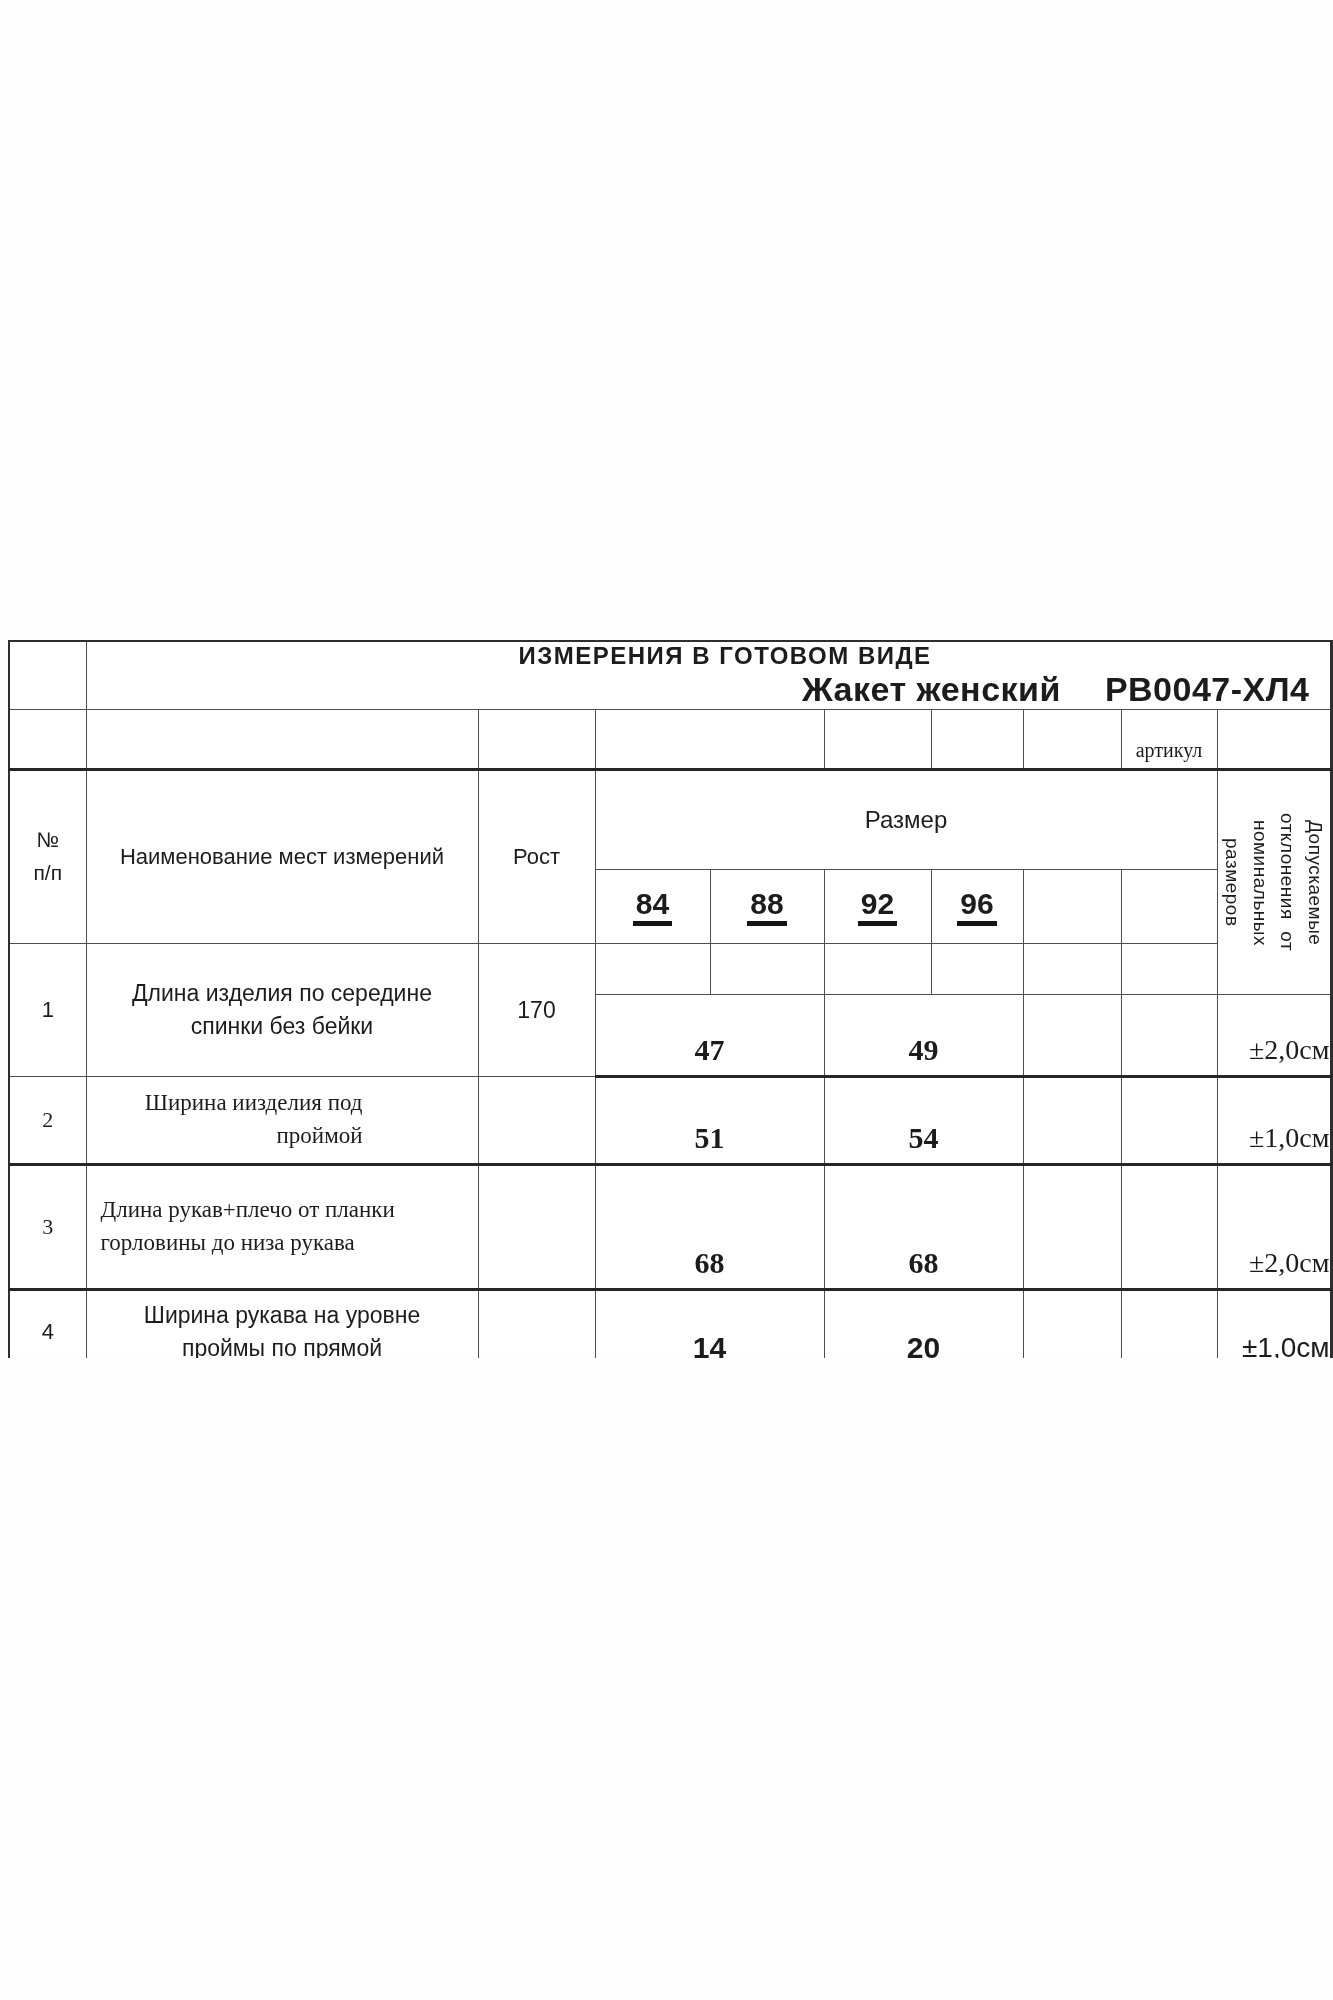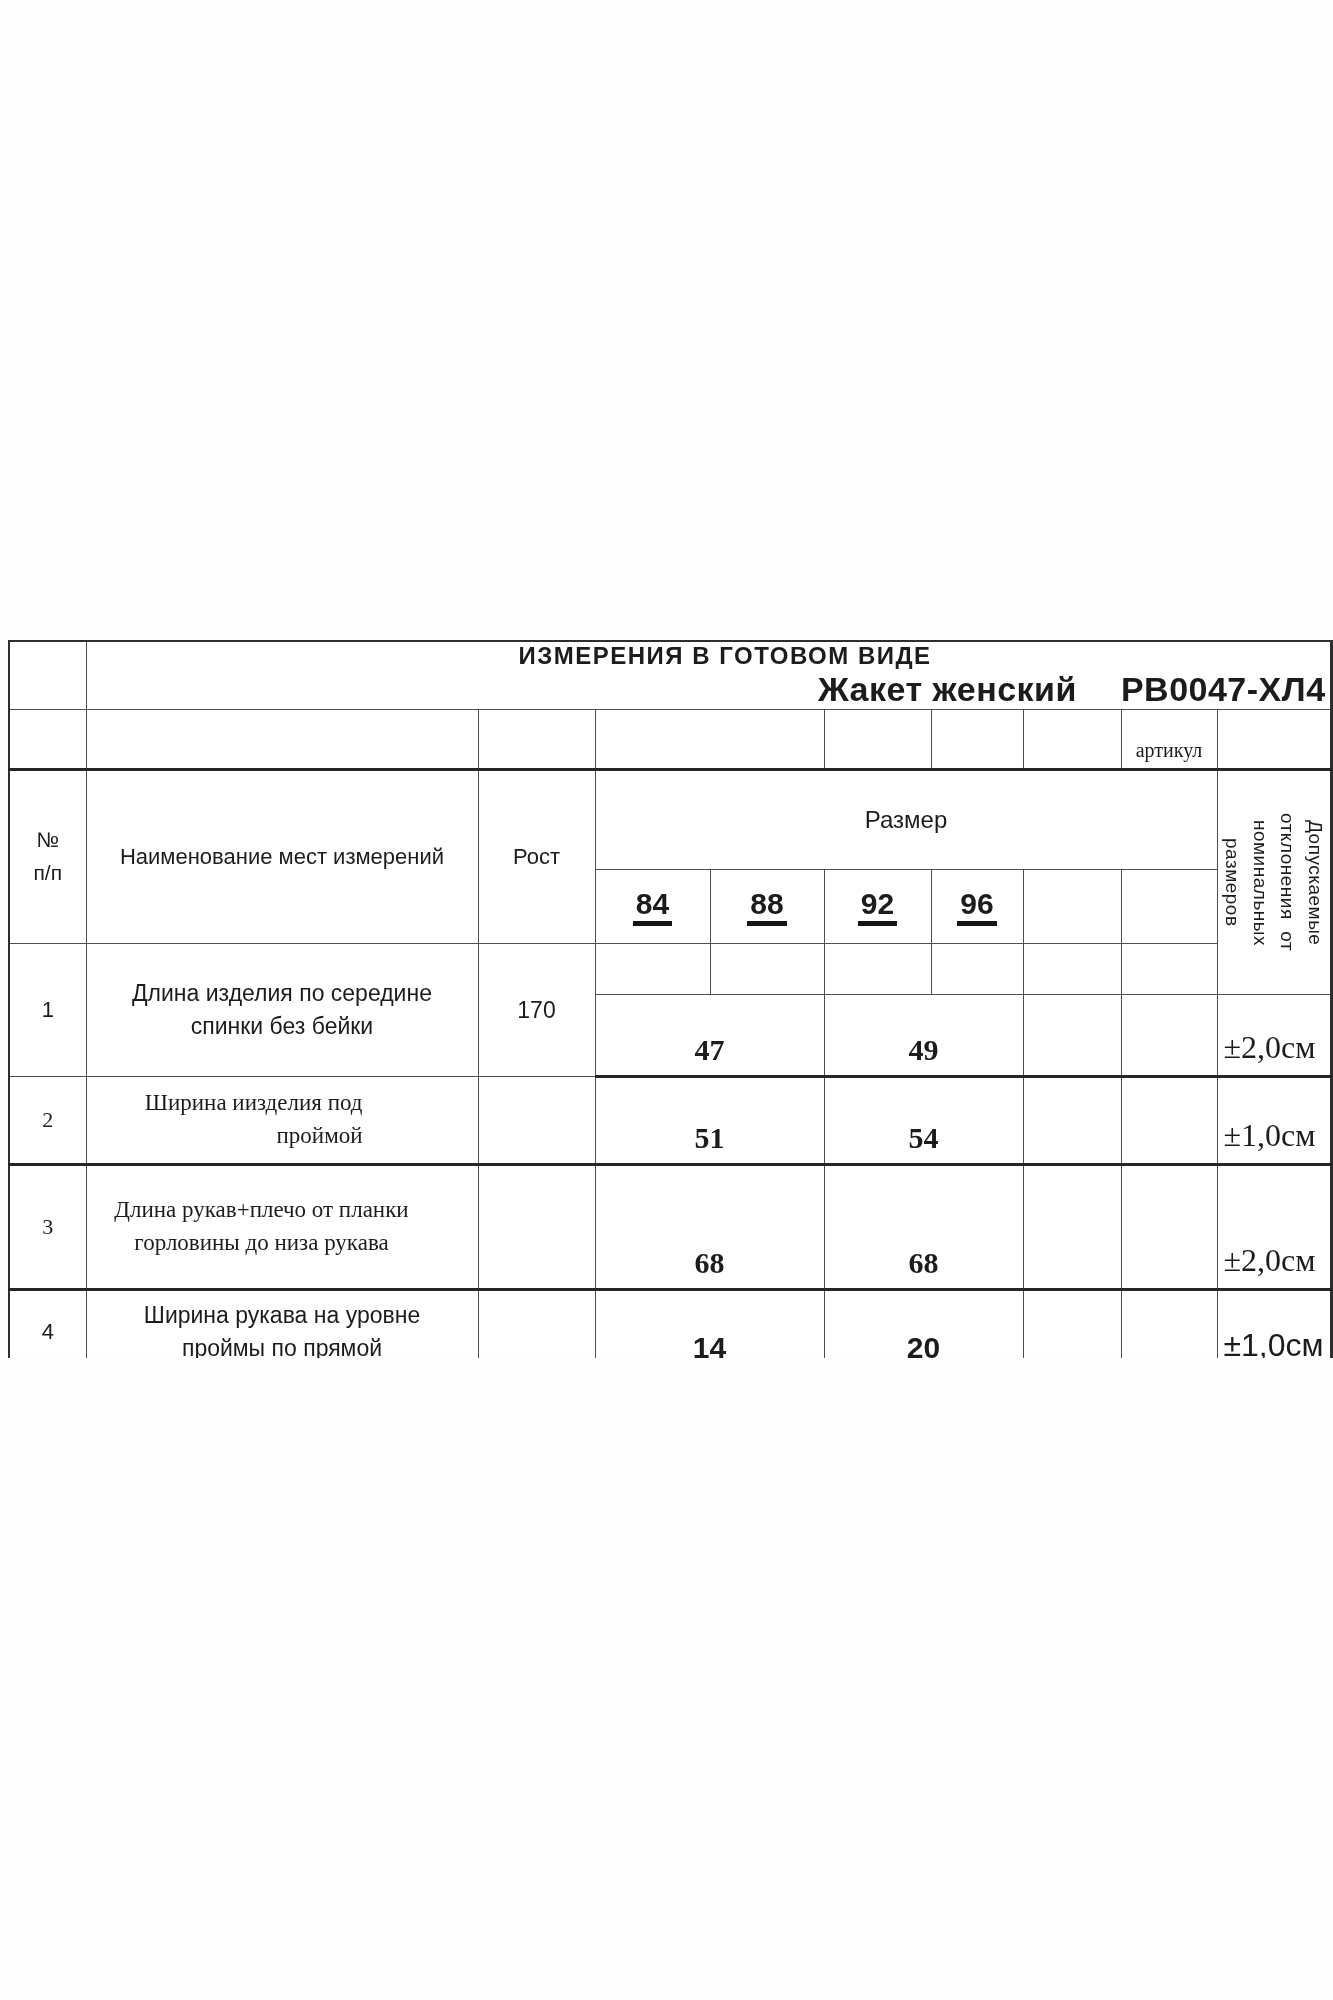--- a/index.html
+++ b/index.html
@@ -31,21 +31,21 @@
     overflow:hidden;
   }
   tr.thickbottom td{border-bottom:3px solid #262626;font-family:Liberation Serif, serif;}
   
   .titlecell{vertical-align:middle;}
   .title-flex{display:flex;align-items:center;width:100%;flex-direction:column;}
   .title-left{
     margin-left:34px;font-size:24px;font-weight:bold;letter-spacing:1.5px;
     white-space:nowrap;
   }
-  .title-right{margin-left:auto;display:flex;gap:44px;align-items:center;padding-right:4px;}
+  .title-right{margin-left:auto;display:flex;gap:44px;align-items:center;padding-right:20px;}
   .title-product,.title-article{font-size:34px;font-weight:bold;white-space:nowrap;letter-spacing:0.5px;}
   
   .artikul-cell{vertical-align:bottom;font-size:20px;padding-bottom:6px;}
   
   .h-num{font-size:21px;line-height:1.55;}
   .h-name{font-size:22px;}
   .h-rost{font-size:22px;}
   .h-razmer{font-size:24px;}
   .size-cell{font-size:30px;font-weight:bold;}
   .size-cell span{display:inline-block;border-bottom:5px solid #151515;padding:0 3px 1px 3px;line-height:1.05;}
@@ -59,25 +59,25 @@
     letter-spacing:0.5px;
     text-align:center;
   }
   .tol-rotated span{display:block;white-space:pre;}
   
   .num-cell{font-size:22px;}
   .name-cell{font-size:23px;line-height:1.42;}
   .name-cell .nm{display:block;}
   .nm.r1{max-width:318px;margin:0 auto;text-align:center;}
   .nm.r2{max-width:262px;margin-left:14px;text-align:right;}
-  .nm.r3{max-width:310px;margin-left:20px;text-align:center;}
+  .nm.r3{max-width:310px;margin-left:14px;text-align:left;}
   .nm.r4{max-width:300px;margin:0 auto;text-align:center;}
   .rost-cell{font-size:23px;vertical-align:middle;}
   .val-cell{font-size:30px;font-weight:bold;vertical-align:bottom;padding-bottom:8px;}
-  .tol-cell{font-size:32px;vertical-align:bottom;text-align:left;padding-left:6px;padding-bottom:9px;white-space:nowrap;}
+  .tol-cell{font-size:28px;vertical-align:bottom;text-align:right;padding-left:6px;padding-bottom:9px;white-space:nowrap;}
 </style>
 </head>
 <body>
 
 <div class="table-clip">
   <table class="meas">
     <colgroup>
       <col style="width:77px">
         <col style="width:392px">
         <col style="width:117px">

